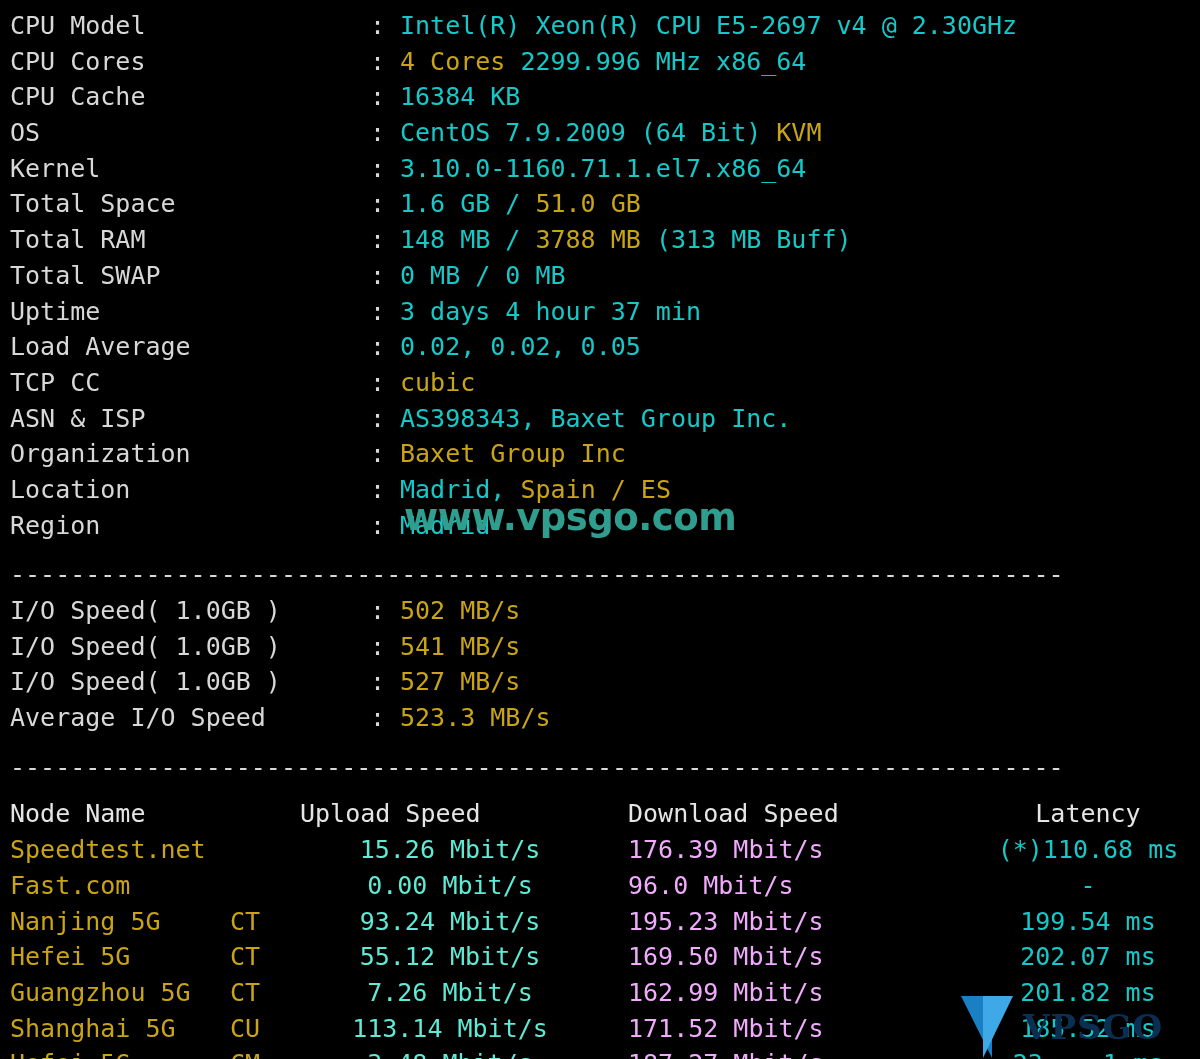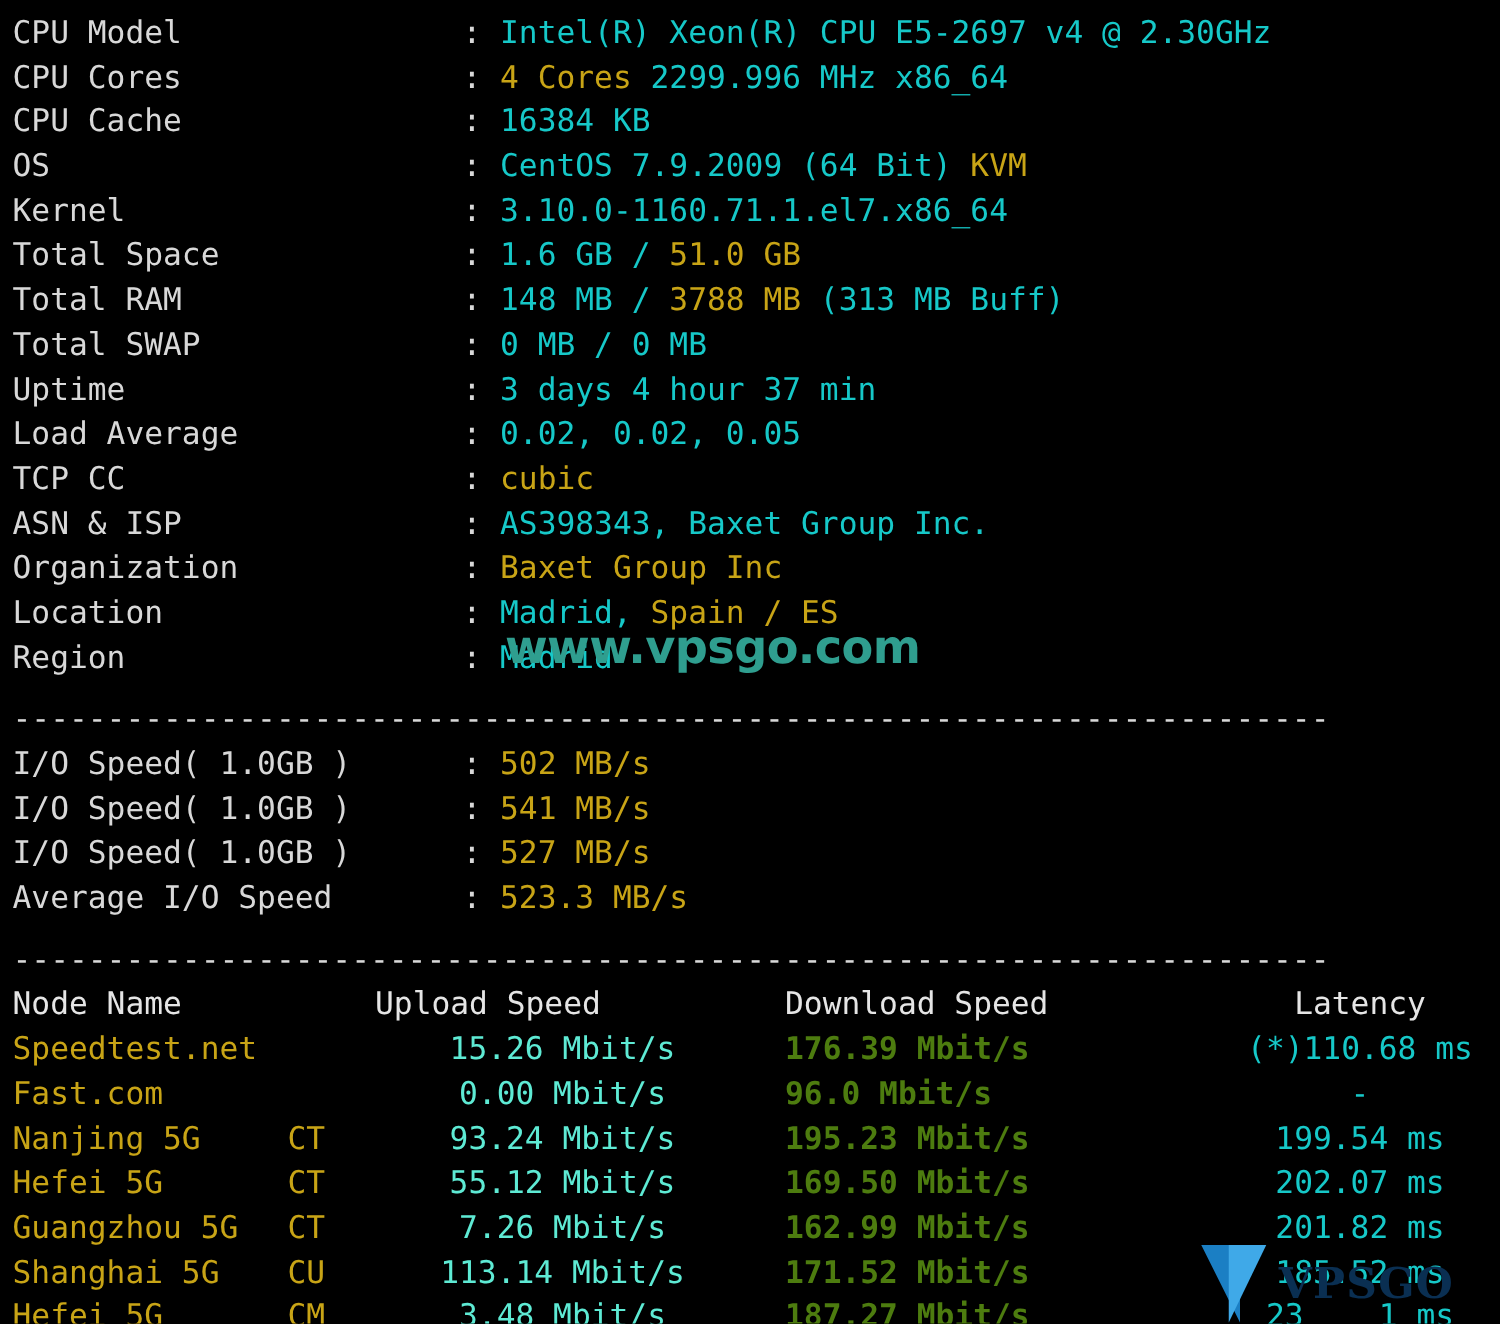--- a/index.html
+++ b/index.html
@@ -36,37 +36,37 @@
     color: #d8d8d8;
   }
   .colon {
     display: inline-block;
     width: 30px;
     color: #d8d8d8;
   }
   .cyan   { color: #16c8c8; }
   .yellow { color: #c8a416; }
   .green  { color: #5eead4; text-align: center; }
-  .red    { color: #4d7c0f; font-weight: bold; }
+  .red    { color: #f0abfc; }
   .white  { color: #e5e5e5; }
 
   .sep {
     height: 35.7px;
     color: #d8d8d8;
     white-space: pre;
     overflow: hidden;
     letter-spacing: 0;
   }
   .spacer { height: 14px; }
 
   
   .tr { height: 35.7px; white-space: pre; }
   .c-node   { display: inline-block; width: 220px; }
   .c-isp    { display: inline-block; width: 70px; }
-  .c-up     { display: inline-block; width: 300px; }
+  .c-up     { display: inline-block; width: 300px; margin-top: 11px; }
   .c-down   { display: inline-block; width: 335px; margin-left: 28px; }
   .c-lat    { display: inline-block; width: 250px; text-align: center; }
 
   
   #wm-text {
     position: absolute;
     left: 404px;
     top: 500px;
     font-family: "DejaVu Sans", "Liberation Sans", sans-serif;
     font-weight: bold;

